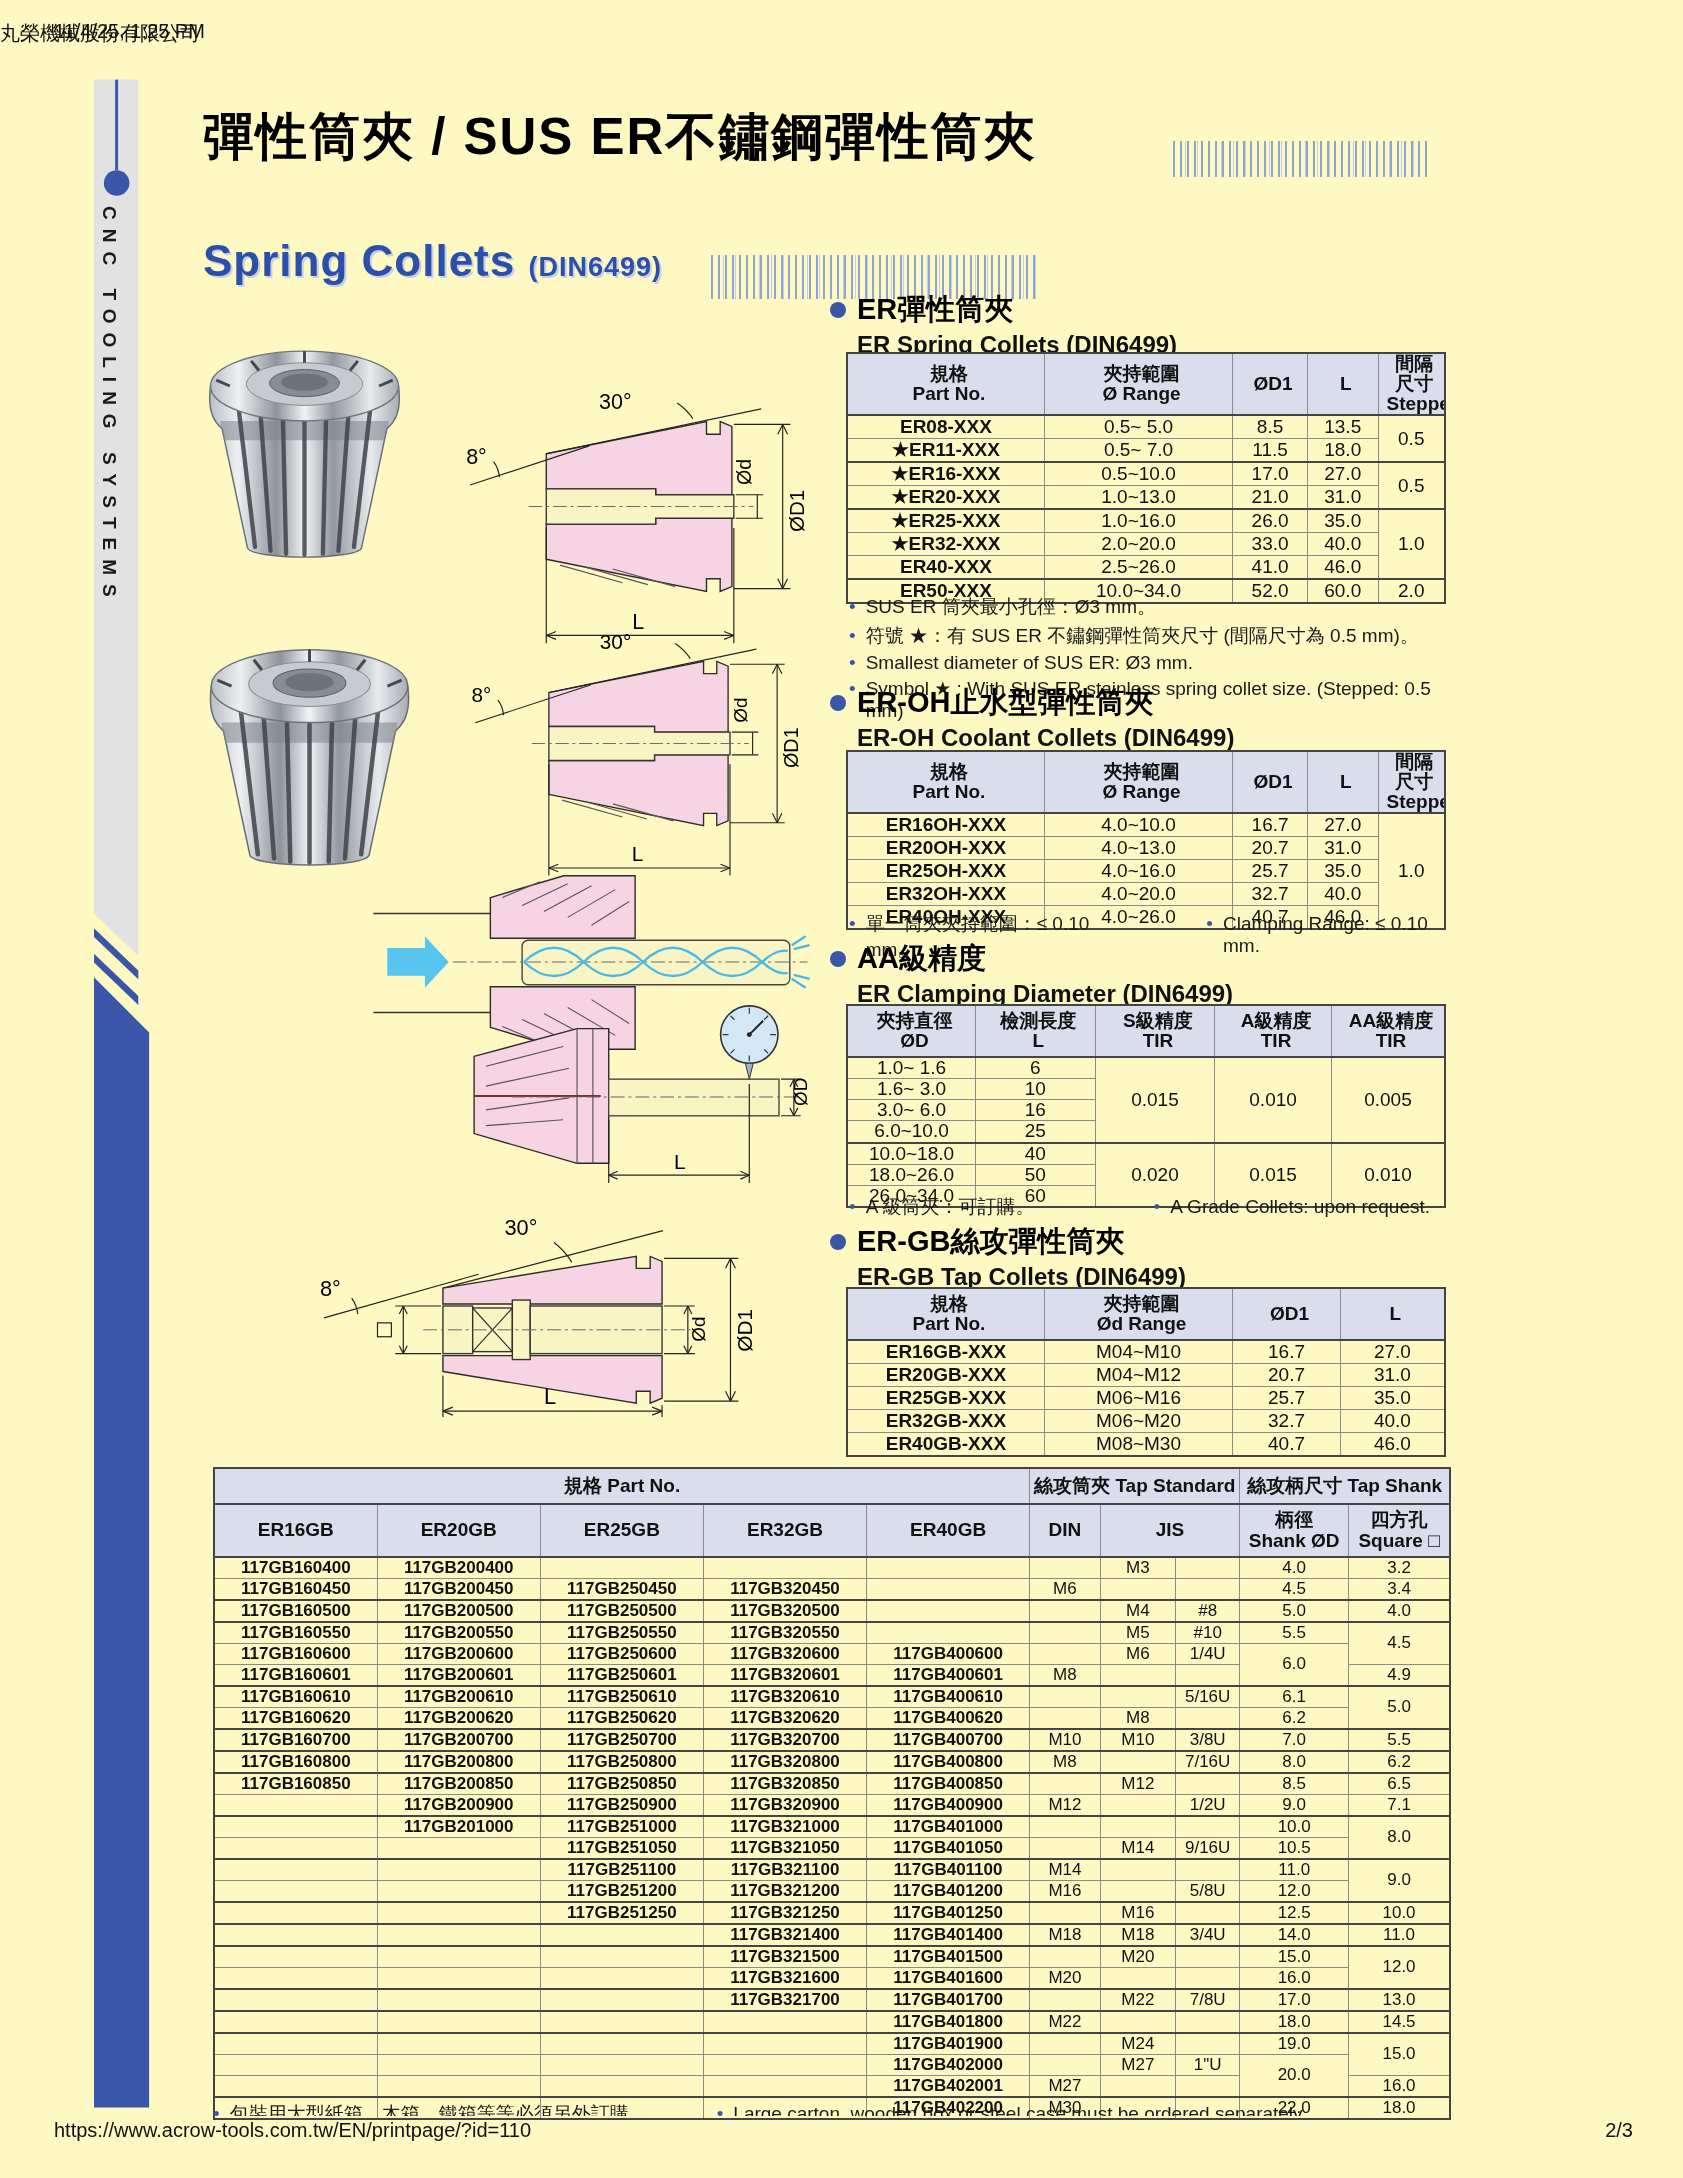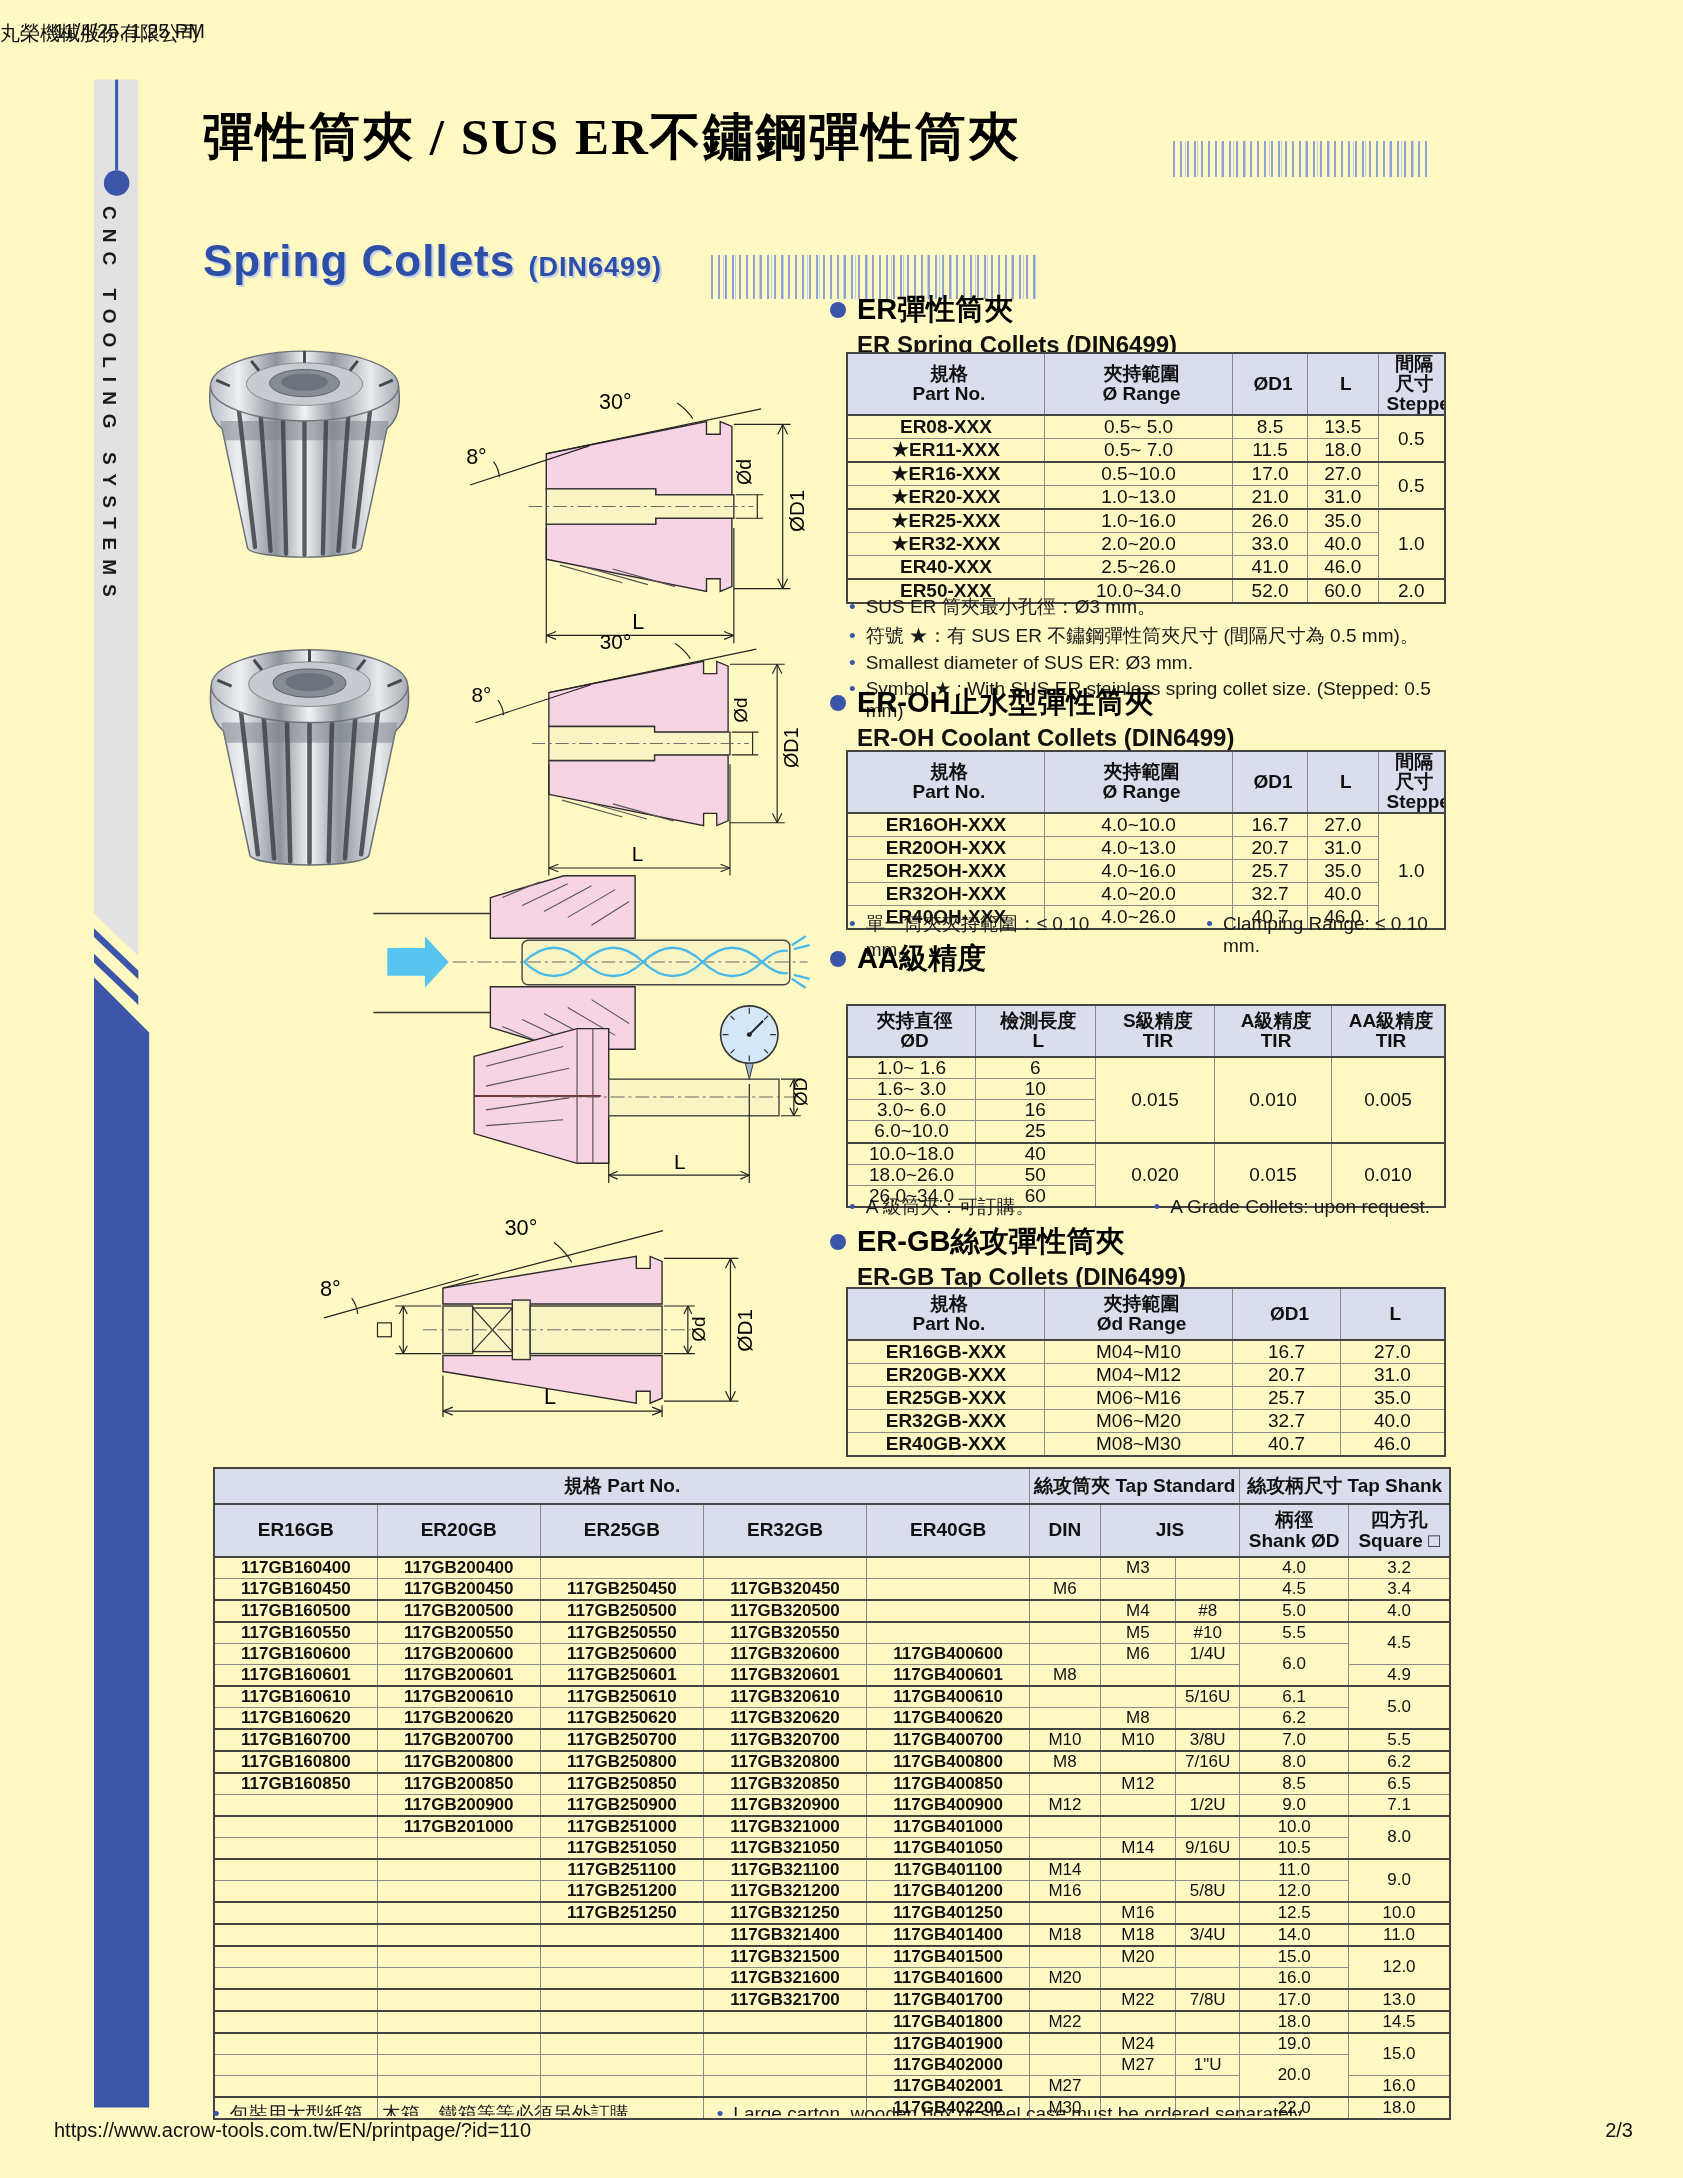--- a/index.html
+++ b/index.html
@@ -8,21 +8,21 @@
   .abs{position:absolute;}
   
   .ts{left:54px;top:20px;font-size:20px;}
   .company{left:0;top:20px;width:100%;text-align:left;font-size:20px;}
   .url{left:54px;top:2119px;font-size:20px;}
   .pageno{right:50px;top:2119px;font-size:20px;}
   
   .vtext{left:98px;top:206px;height:465px;writing-mode:vertical-rl;text-orientation:mixed;
          font-size:19px;font-weight:bold;letter-spacing:9px;color:#1a1a1a;}
   
-  .title-zh{left:203px;top:103px;font-size:51px;font-weight:900;letter-spacing:2px;color:#000;font-family:Liberation Serif, serif;}
+  .title-zh{left:203px;top:103px;font-size:51px;font-weight:900;letter-spacing:2px;color:#000;}
   .hatch{background:repeating-linear-gradient(90deg,#8fa4d0 0 2px,transparent 2px 7px),
                     repeating-linear-gradient(90deg,#c2cde6 0 1px,transparent 1px 12px);}
   .hatch1{left:1173px;top:141px;width:259px;height:36px;}
   .hatch2{left:711px;top:255px;width:329px;height:44px;}
   .subtitle{left:203px;top:236px;font-size:44px;font-weight:800;color:#2d4fa8;
             text-shadow:2px 2px 0 #c5cfe8;letter-spacing:1px;}
   .subtitle .din{font-size:27px;font-weight:800;}
   
   .sec{position:absolute;left:830px;width:634px;}
   .sec .zh{display:flex;align-items:center;font-size:29px;font-weight:bold;color:#000;}
@@ -500,20 +500,21 @@
       <span class="ndot">•</span>
         <span>Clamping  Range: ≤ 0.10 mm.</span>
     </div>
   </div>
 
   <div class="sec" style="top:939px;">
     <div class="zh">
         <span class="bdot"></span>
       <span>AA級精度</span>
       </div>
+    <div class="en">ER Clamping Diameter (DIN6499)</div>
   </div>
   <div class="tw" style="left:846px;top:1004px;width:600px;">
     <table class="spec t3">
         <colgroup>
           <col style="width: 21.5%;">
           <col style="width: 20%;">
           <col style="width: 20%;">
           <col style="width: 19.5%;">
           <col style="width: 19%;">
         </colgroup>

